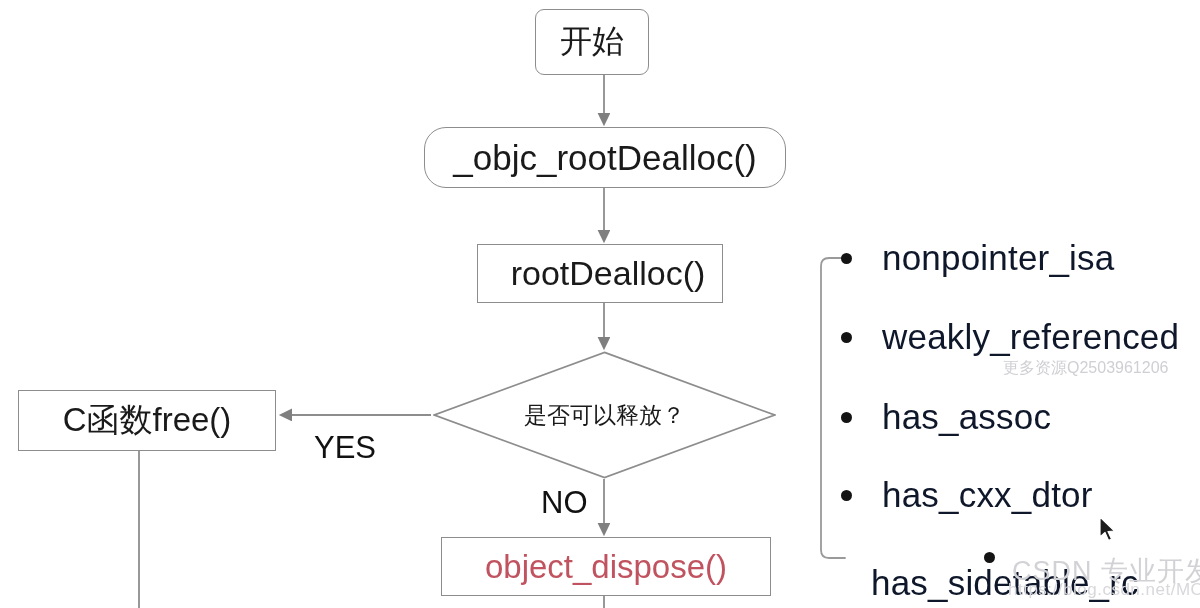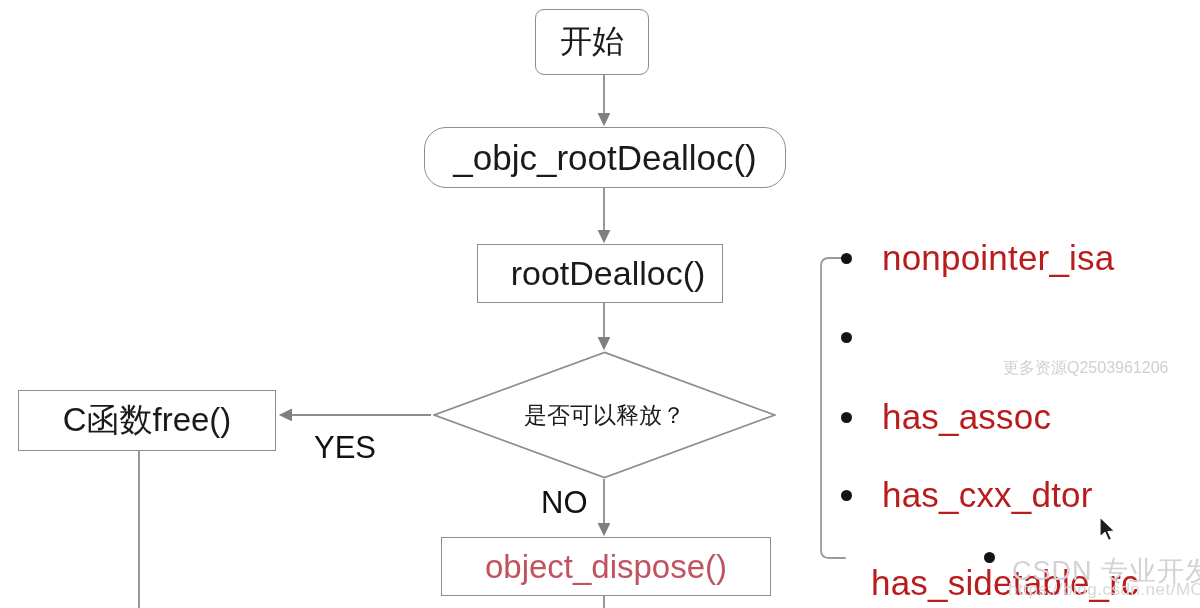--- a/index.html
+++ b/index.html
@@ -144,21 +144,21 @@
   .bullet-dot {
     width: 11px;
     height: 11px;
     border-radius: 50%;
     background: #141414;
     flex: 0 0 auto;
   }
   .bullet-text {
     margin-left: 30px;
     font-size: 35px;
-    color: #b91c1c;
+    color: #0f172a;
     letter-spacing: 0.2px;
   }
 
   
   .wm {
     position: absolute;
     color: #cfcfd4;
     white-space: nowrap;
     z-index: 5;
     pointer-events: none;
@@ -247,20 +247,21 @@
       <path d="M30,22 L14,22 Q6,22 6,30 L6,314 Q6,322 14,322 L30,322" fill="none" stroke="#9a9a9a" stroke-width="1.8" stroke-linecap="round" stroke-linejoin="round"></path>
     </svg>
 
     <div class="bullet-item" style="top: 0px;">
       <span class="bullet-dot"></span>
       <span class="bullet-text">nonpointer_isa</span>
     </div>
 
     <div class="bullet-item" style="top: 79px;">
       <span class="bullet-dot"></span>
+      <span class="bullet-text">weakly_referenced</span>
     </div>
 
     <div class="bullet-item" style="top: 159px;">
       <span class="bullet-dot"></span>
       <span class="bullet-text">has_assoc</span>
     </div>
 
     <div class="bullet-item" style="top: 237px;">
       <span class="bullet-dot"></span>
       <span class="bullet-text">has_cxx_dtor</span>

